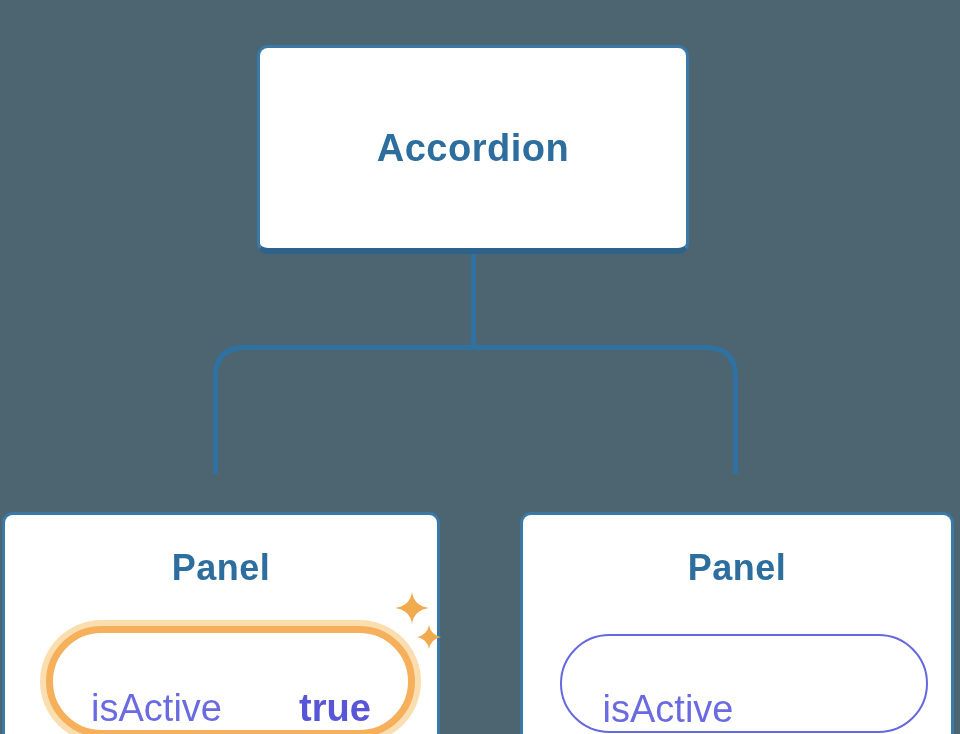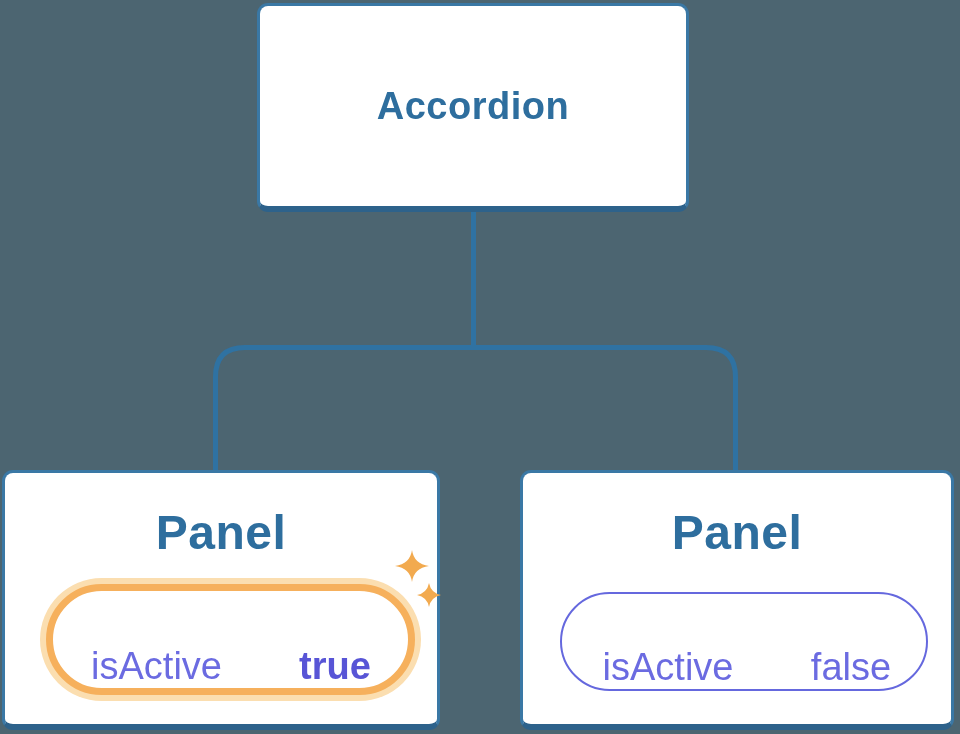--- a/index.html
+++ b/index.html
@@ -9,34 +9,35 @@
     font-family:"Liberation Sans", sans-serif;
     position:relative;overflow:hidden;
   }
   .connector-svg{position:absolute;left:0;top:0;}
   .node{
     position:absolute;box-sizing:border-box;
     background:#ffffff;
     border:3px solid #3A78A5;
     border-bottom:6px solid #2D628B;
     border-radius:11px;
+    margin-top:42px;
   }
   #root-node{
     left:257px;top:3px;width:432px;height:209px;
     display:flex;align-items:center;justify-content:center;
   }
   .node-label{
     color:#2E6E9E;font-size:38px;font-weight:600;letter-spacing:0.5px;
   }
   .panel{top:470px;width:438px;height:260px;}
   #panel-left{left:2px;}
   #panel-right{left:520px;width:434px;}
   .panel-title{
     text-align:center;margin-top:32px;
-    color:#2E6E9E;font-size:48px;font-weight:600;letter-spacing:0.5px;
+    color:#2E6E9E;font-size:36px;font-weight:600;letter-spacing:0.5px;
   }
   .state-pill{
     position:absolute;box-sizing:border-box;background:#fff;
     border-radius:999px;display:flex;align-items:flex-end;overflow:hidden;
   }
   .pill-active{
     left:41px;top:111px;width:369px;height:111px;
     border:7px solid #F6B05C;
     box-shadow:0 0 0 6px #FBDEB0;
   }
@@ -83,15 +84,14 @@
     <path d="M38 34 Q40 44 50 46 Q40 48 38 58 Q36 48 26 46 Q36 44 38 34 Z" fill="#F2AA4F"></path>
   </svg>
 </div>
 
 <div class="node panel" id="panel-right">
   <div class="panel-title">Panel</div>
 
   <div class="state-pill pill-inactive">
     <div class="pill-cell cell-key">isActive</div>
     <div class="pill-divider"></div>
-    <div class="pill-cell cell-value">false</div>
   </div>
 </div>
 
 </body></html>

